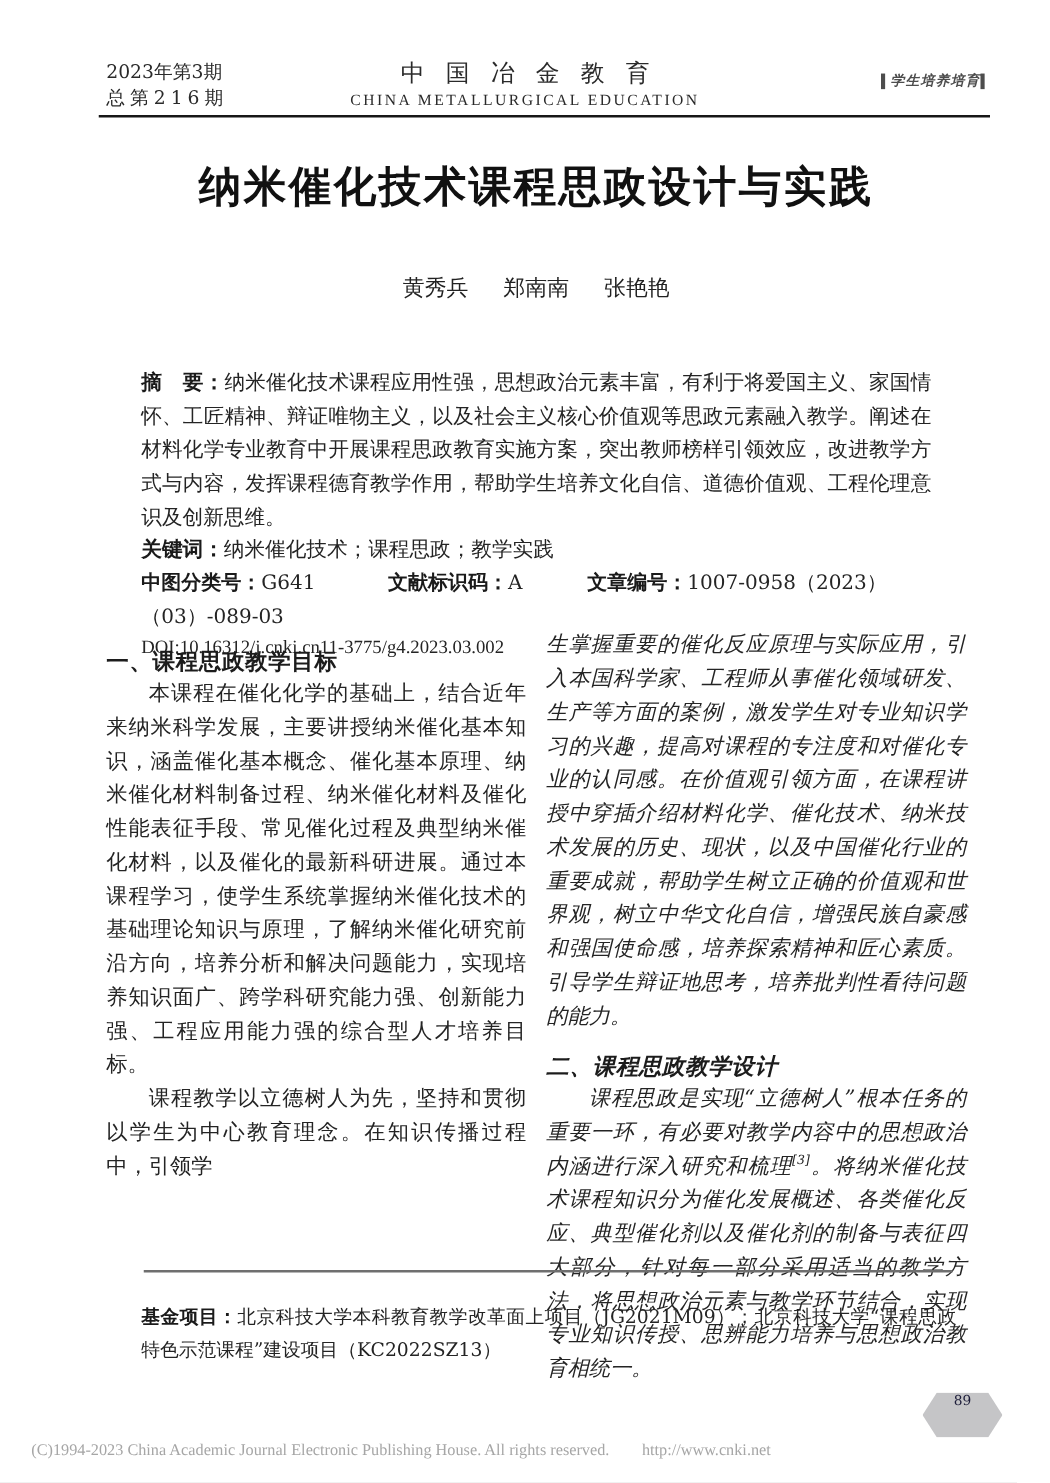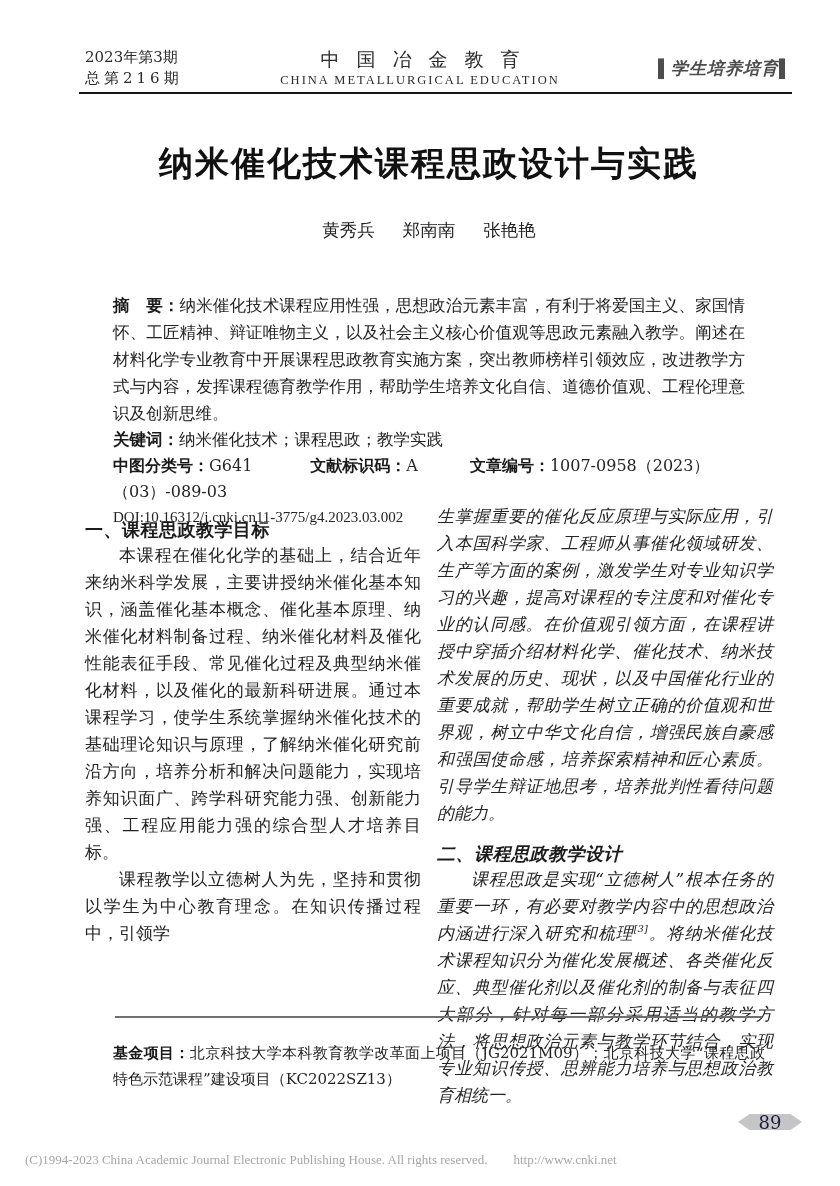--- a/index.html
+++ b/index.html
@@ -10,27 +10,27 @@
     color:#1f1f1f;
   }
   
   .hd-left{position:absolute;left:85px;top:47px;font-size:15px;line-height:21px;color:#2a2a2a;}
   .hd-left .l2{letter-spacing:4px;}
   .hd-center{position:absolute;left:260px;top:47px;width:320px;text-align:center;color:#2a2a2a;}
   .hd-center .cn{font-size:19px;letter-spacing:17px;text-indent:17px;line-height:24px;}
   .hd-center .en{font-size:12.5px;letter-spacing:2px;line-height:18px;font-family:"Liberation Serif",serif;}
   .hd-tag{
     position:absolute;right:48px;top:57px;
-    font-family:Liberation Sans, sans-serif;
-    font-style:italic;font-weight:bold;font-size:17px;color:#4d4d4d;letter-spacing:1px;
+    font-family:Liberation Mono, monospace;
+    font-style:italic;font-weight:bold;font-size:11px;color:#4d4d4d;letter-spacing:1px;
   }
   .hd-rule{position:absolute;left:79px;top:92px;width:713px;height:2px;background:#161616;}
   
   .title{
-    position:absolute;left:85px;top:141px;width:688px;text-align:center;
+    position:absolute;left:85px;top:127px;width:688px;text-align:center;
     font-size:34px;font-weight:600;letter-spacing:2px;color:#111;
   }
   .authors{
     position:absolute;left:85px;top:218px;width:688px;
     display:flex;justify-content:center;gap:28px;
     font-size:17.5px;color:#222;
   }
   .affiliation{
     position:absolute;left:85px;top:248px;width:688px;text-align:center;
     font-size:16px;color:#222;letter-spacing:0.5px;
@@ -62,25 +62,25 @@
   }
   sup{font-size:10px;line-height:0;}
   
   .foot-rule{position:absolute;left:115px;top:1016px;width:647px;height:2px;background:#6f6f6f;}
   .fund{
     position:absolute;left:113px;top:1040px;width:652px;
     font-size:15px;line-height:26px;text-align:justify;color:#242424;
   }
   
   .page-badge{
-    position:absolute;left:738px;top:1114px;width:64px;height:16px;
+    position:absolute;left:738px;top:1114px;width:64px;height:36px;
     background:#c5c5c7;
     clip-path:polygon(18% 0,82% 0,100% 50%,82% 100%,18% 100%,0 50%);
-    display:flex;align-items:center;justify-content:center;
-    font-size:18px;color:#1d1d3a;
+    display:flex;align-items:flex-start;justify-content:center;
+    font-size:11px;color:#1d1d3a;
   }
   .copyright{
     position:absolute;left:25px;top:1152px;width:800px;
     font-size:13px;color:#a6a6a6;font-family:"Liberation Serif",serif;
   }
   .copyright .url{margin-left:26px;}
 </style>
 </head>
 <body>
 

